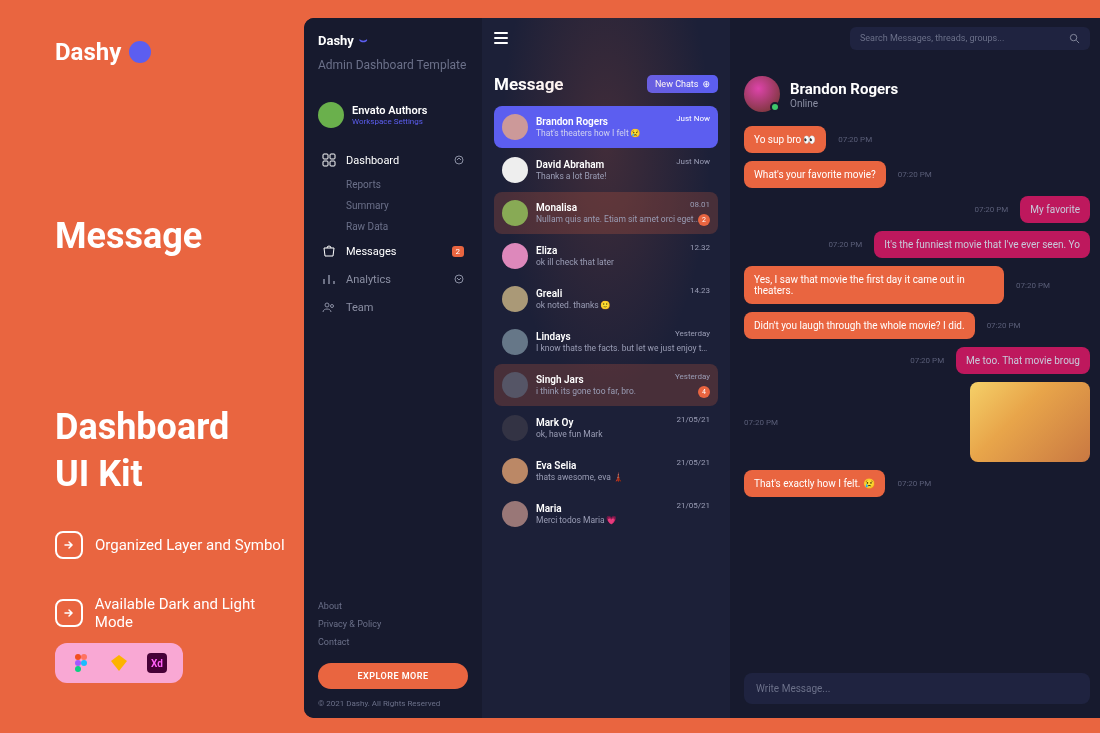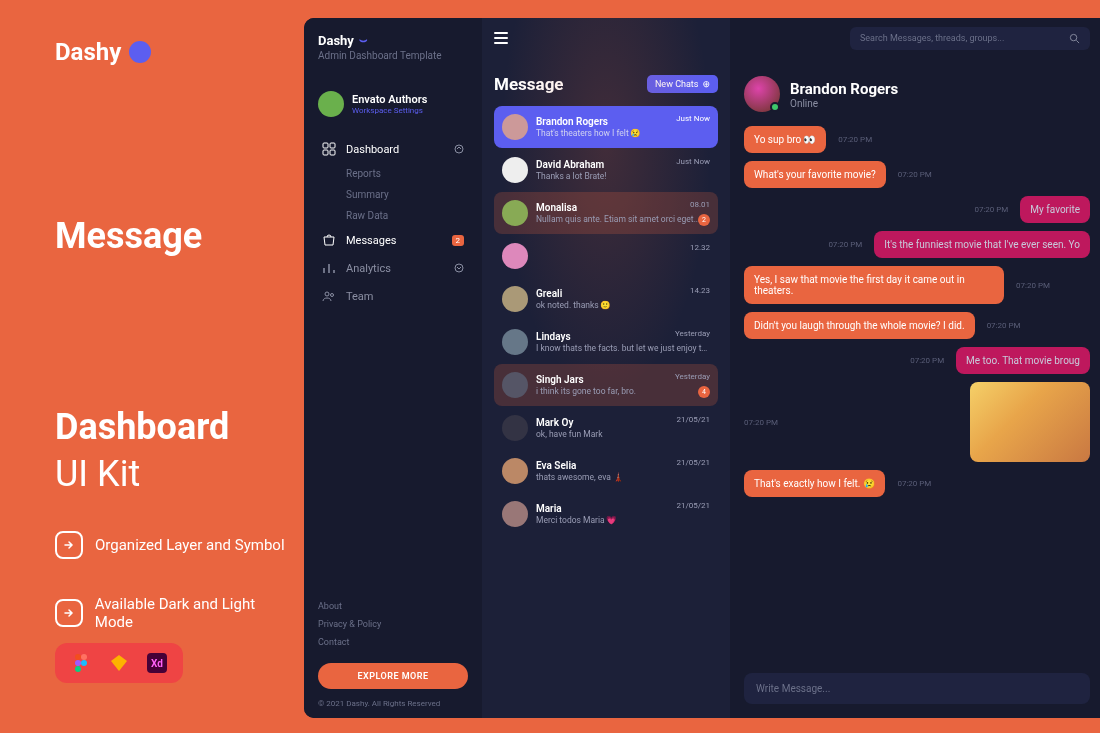--- a/index.html
+++ b/index.html
@@ -1,29 +1,29 @@
 <!DOCTYPE html>
 <html><head>
 <meta charset="utf-8">
 <style>
 *{margin:0;padding:0;box-sizing:border-box;font-family:-apple-system,BlinkMacSystemFont,'Segoe UI',Roboto,sans-serif}
 body{background:#e96540;width:1100px;height:733px;overflow:hidden;position:relative}
 .promo{position:absolute;left:55px;top:38px;color:#fff;width:240px}
 .promo-logo{font-size:24px;font-weight:700;display:flex;align-items:center;gap:8px}
 .promo-logo-icon{width:22px;height:22px;background:#5c5ef0;border-radius:50%;position:relative}
 .promo-title{margin-top:150px;font-size:36px;font-weight:700;line-height:1.15}
-.promo-sub{font-size:36px;font-weight:400;margin-top:4px}
+.promo-sub{font-size:36px;font-weight:700;margin-top:4px}
 .feat{margin-top:36px;display:flex;align-items:center;gap:12px;font-size:15px}
 .feat-icon{width:28px;height:28px;border:2px solid #fff;border-radius:8px;display:flex;align-items:center;justify-content:center}
-.tools{position:absolute;left:55px;bottom:50px;background:#ef4444;border-radius:12px;padding:10px 16px;display:flex;gap:18px;align-items:center}
+.tools{position:absolute;left:55px;bottom:50px;background:#f9a8d4;border-radius:12px;padding:10px 16px;display:flex;gap:18px;align-items:center}
 .tool{width:20px;height:20px}
 .app{position:absolute;left:304px;top:18px;width:800px;height:700px;background:#171a2e;border-radius:10px 0 0 10px;display:flex;overflow:hidden}
 .sidebar{width:178px;background:#171a2e;padding:14px 14px 10px;display:flex;flex-direction:column;color:#8b8fa3;font-size:11px}
 .sb-logo{color:#fff;font-weight:700;font-size:13px;display:flex;align-items:center;gap:5px}
-.sb-tag{color:#6b7089;font-size:10px;margin-top:2px}
+.sb-tag{color:#6b7089;font-size:12px;margin-top:10px}
 .ws{margin-top:30px;display:flex;align-items:center;gap:8px}
 .ws-av{width:26px;height:26px;background:#6ab04c;border-radius:50%}
 .ws-name{color:#fff;font-weight:600;font-size:11px}
 .ws-link{color:#5c5ef0;font-size:8px}
 .nav{margin-top:18px;flex:1}
 .nav-item{display:flex;align-items:center;gap:10px;padding:7px 4px;color:#8b8fa3;font-size:11px;cursor:pointer}
 .nav-item.act{color:#fff}
 .nav-ic{width:14px;height:14px;flex-shrink:0}
 .nav-sub{padding-left:28px;font-size:10px;color:#6b7089;padding-top:5px;padding-bottom:5px}
 .nav-badge{margin-left:auto;background:#e96540;color:#fff;border-radius:3px;font-size:8px;padding:1px 4px}
@@ -220,20 +220,24 @@
           <div class="th-av" style="background:#8a5"></div>
           <div class="th-body">
             <div class="th-name">Monalisa</div>
             <div class="th-prev">Nullam quis ante. Etiam sit amet orci eget...</div>
           </div>
           <div class="th-time">08.01</div>
           <div class="th-badge">2</div>
         </div>
       <div class="thread">
           <div class="th-av" style="background:#d8b"></div>
+          <div class="th-body">
+            <div class="th-name">Eliza</div>
+            <div class="th-prev">ok ill check that later</div>
+          </div>
           <div class="th-time">12.32</div>
         </div>
       <div class="thread">
           <div class="th-av" style="background:#a97"></div>
           <div class="th-body">
             <div class="th-name">Greali</div>
             <div class="th-prev">ok noted. thanks 🙂</div>
           </div>
           <div class="th-time">14.23</div>
         </div>

